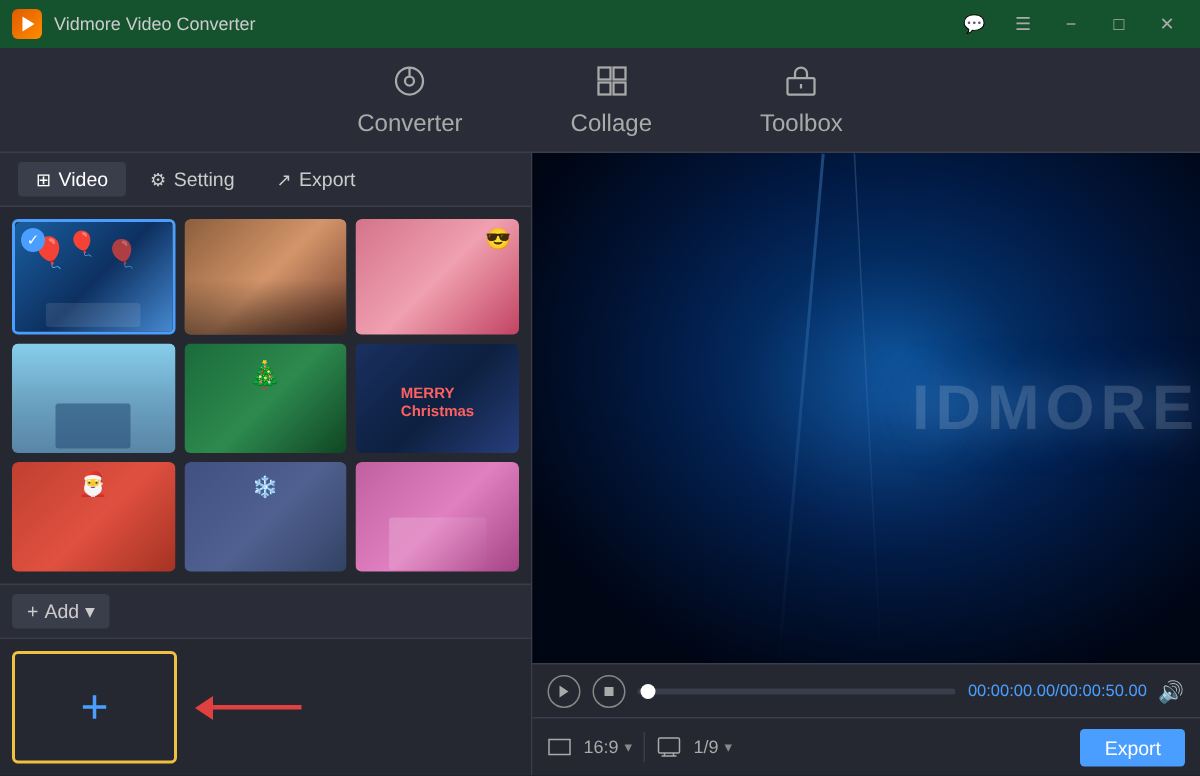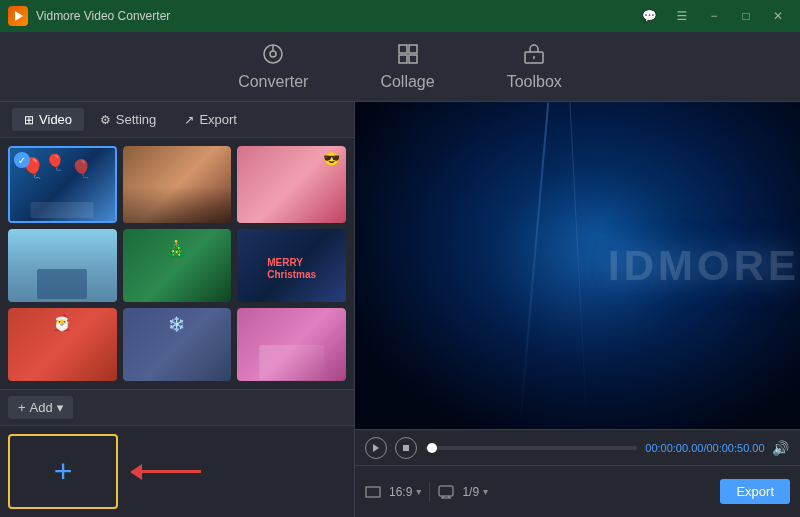--- a/index.html
+++ b/index.html
@@ -363,21 +363,21 @@
       color: #4a9eff;
     }
     .volume-icon {
       font-size: 14px;
       color: #aaa;
       cursor: pointer;
     }
 
     
     .bottom-bar {
-      height: 52px;
+      height: 39px;
       background: #252830;
       display: flex;
       align-items: center;
       padding: 0 10px;
       gap: 8px;
       border-top: 1px solid #3a3d4a;
     }
     .ratio-btn {
       display: flex;
       align-items: center;

